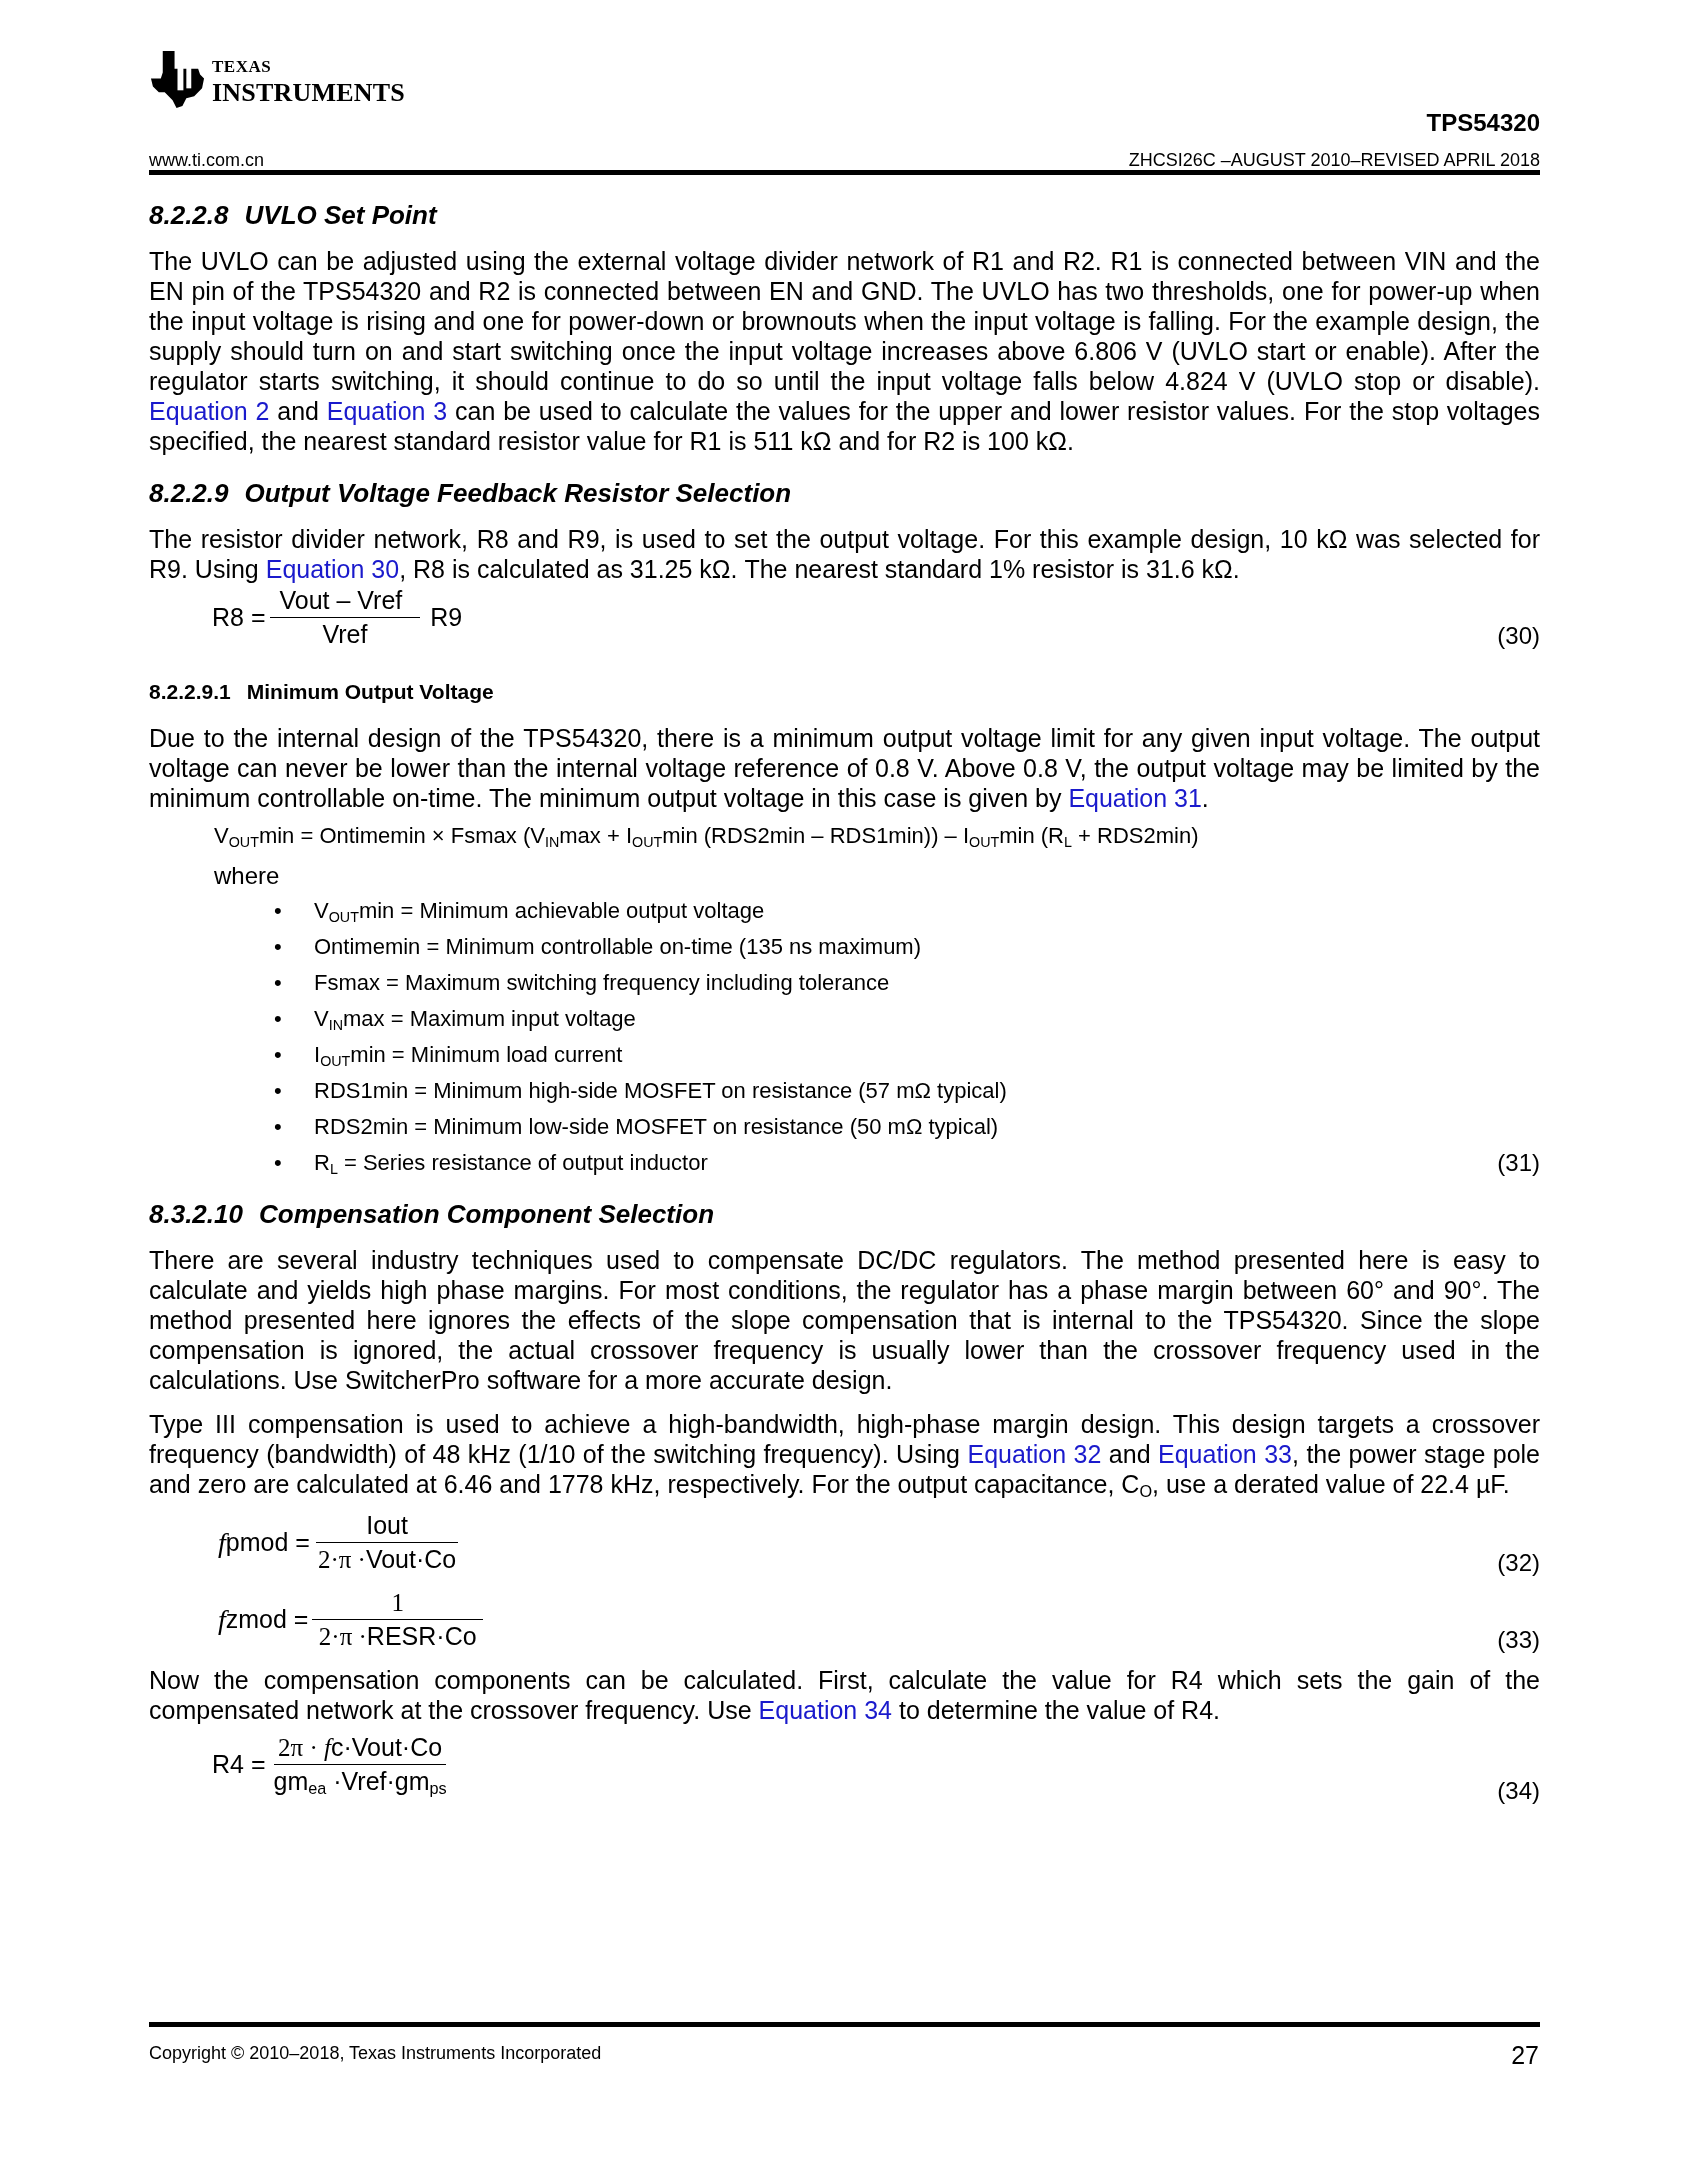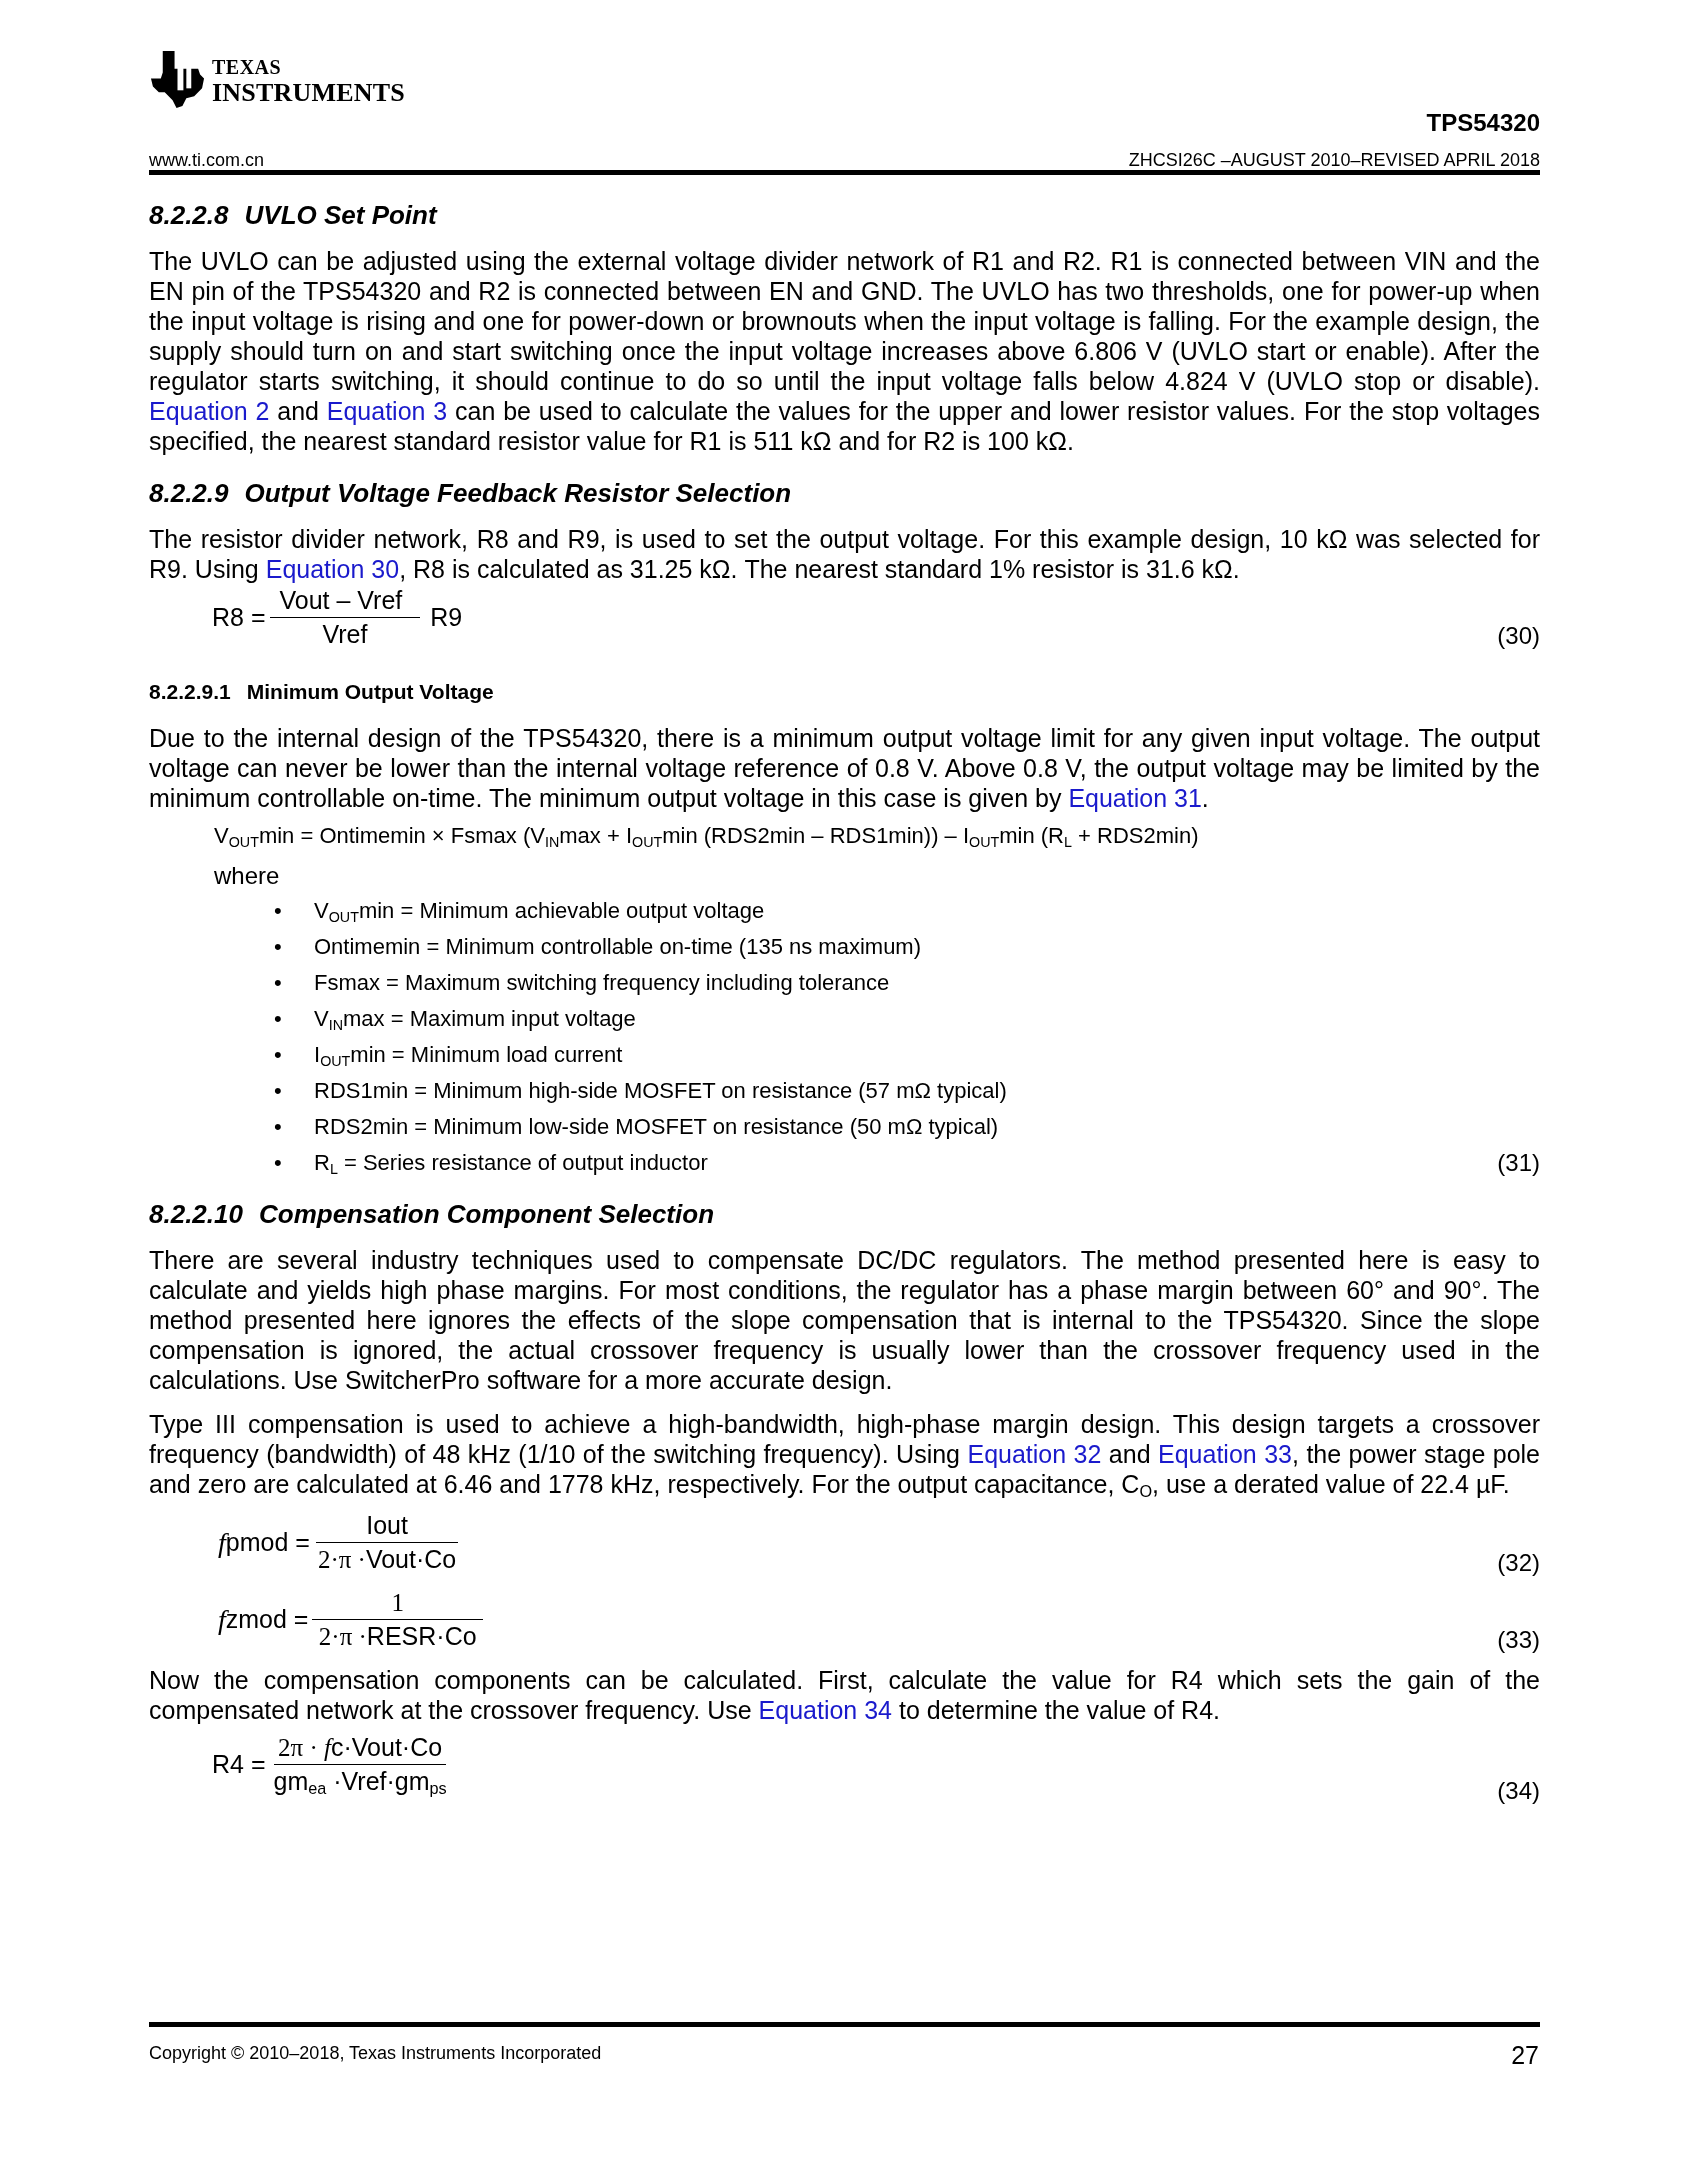--- a/index.html
+++ b/index.html
@@ -4,21 +4,21 @@
 <style>
   html, body { margin: 0; padding: 0; background: #ffffff; }
   body { width: 1683px; height: 2178px; position: relative; overflow: hidden;
          font-family: "Liberation Sans", sans-serif; color: #000; }
   .page { position: absolute; left: 149px; top: 0; width: 1391px; }
 
   
   .logo { position: absolute; left: 0; top: 48px; height: 63px; display: flex; align-items: center; }
   .logo svg { display: block; }
   .logo-text { margin-left: 6px; line-height: 26px; font-family: "Liberation Serif", serif; font-weight: bold; }
-  .logo-text .l1 { font-size: 20px; letter-spacing: 0.5px; }
+  .logo-text .l1 { font-size: 17px; letter-spacing: 0.5px; }
   .logo-text .l2 { font-size: 26px; letter-spacing: 0.2px; }
   .part-no { position: absolute; right: 0; top: 109px; font-size: 24px; font-weight: bold; }
   .site-url { position: absolute; left: 0; top: 150px; font-size: 18px; font-weight: normal; text-align: center; }
   .doc-id { position: absolute; right: 0; top: 150px; font-size: 18px; }
   .rule-top { position: absolute; left: 0; top: 170px; width: 1391px; height: 5px; background: #000; }
 
   
   .content { position: absolute; left: 0; top: 198px; width: 1391px; }
   h2.sec { font-size: 26px; font-weight: bold; font-style: italic; margin: 0; line-height: 34px; }
   h2.sec .num { display: inline-block; margin-right: 16px; }
@@ -113,21 +113,21 @@
         <li><span>V</span><sub>IN</sub><span>max = Maximum input voltage</span></li>
         <li><span>I</span><sub>OUT</sub><span>min = Minimum load current</span></li>
         <li><span>RDS1min = Minimum high-side MOSFET on resistance (57 mΩ typical)</span></li>
         <li><span>RDS2min = Minimum low-side MOSFET on resistance (50 mΩ typical)</span></li>
         <li><span>R</span><sub>L</sub><span> = Series resistance of output inductor</span></li>
       </ul>
       <span class="eq-num" style="bottom:4px;">(31)</span>
     </div>
 
     <h2 class="sec" style="margin-top:16px;">
-      <span class="num">8.2.2.10</span><span>Compensation Component Selection</span>
+      <span class="num">8.3.2.10</span><span>Compensation Component Selection</span>
     </h2>
     <p class="body" style="margin-top:14px;">There are several industry techniques used to compensate DC/DC regulators. The method presented here is easy to calculate and yields high phase margins. For most conditions, the regulator has a phase margin between 60° and 90°. The method presented here ignores the effects of the slope compensation that is internal to the TPS54320. Since the slope compensation is ignored, the actual crossover frequency is usually lower than the crossover frequency used in the calculations. Use SwitcherPro software for a more accurate design.</p>
     <p class="body" style="margin-top:14px;">
       <span>Type III compensation is used to achieve a high-bandwidth, high-phase margin design. This design targets a crossover frequency (bandwidth) of 48 kHz (1/10 of the switching frequency). Using </span><a class="xref" href="#">Equation 32</a><span> and </span><a class="xref" href="#">Equation 33</a><span>, the power stage pole and zero are calculated at 6.46 and 1778 kHz, respectively. For the output capacitance, C</span><sub>O</sub><span>, use a derated value of 22.4 µF.</span>
     </p>
 
     <div class="eq-row" style="height:77px; margin-top:6px;">
       <div style="position:absolute; left:69px; top:0; display:flex; align-items:center; height:75px;">
         <span class="it" style="font-size:28px;">f</span>
         <span>pmod =</span>

